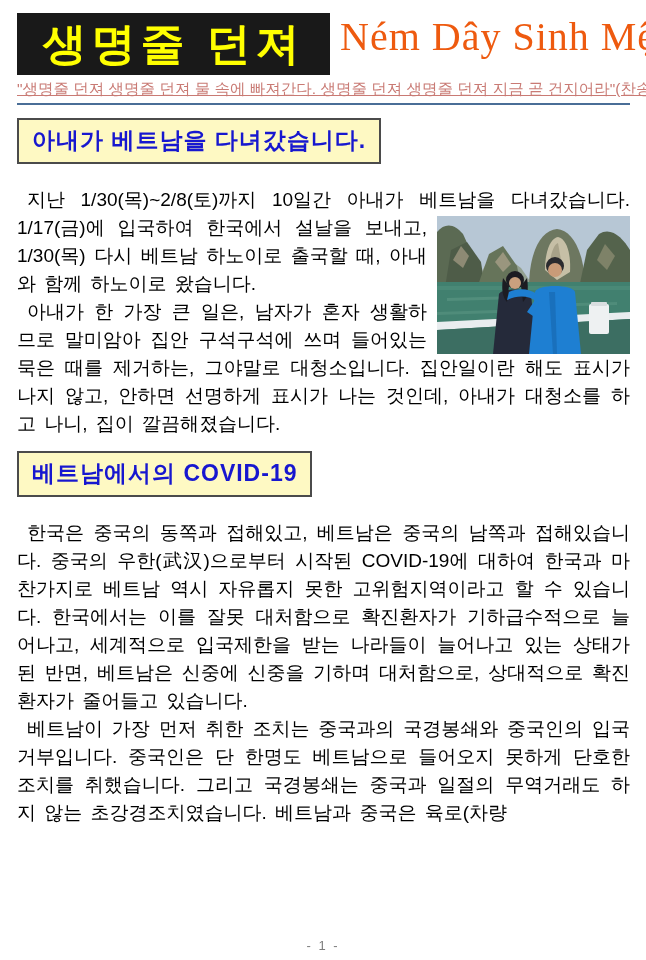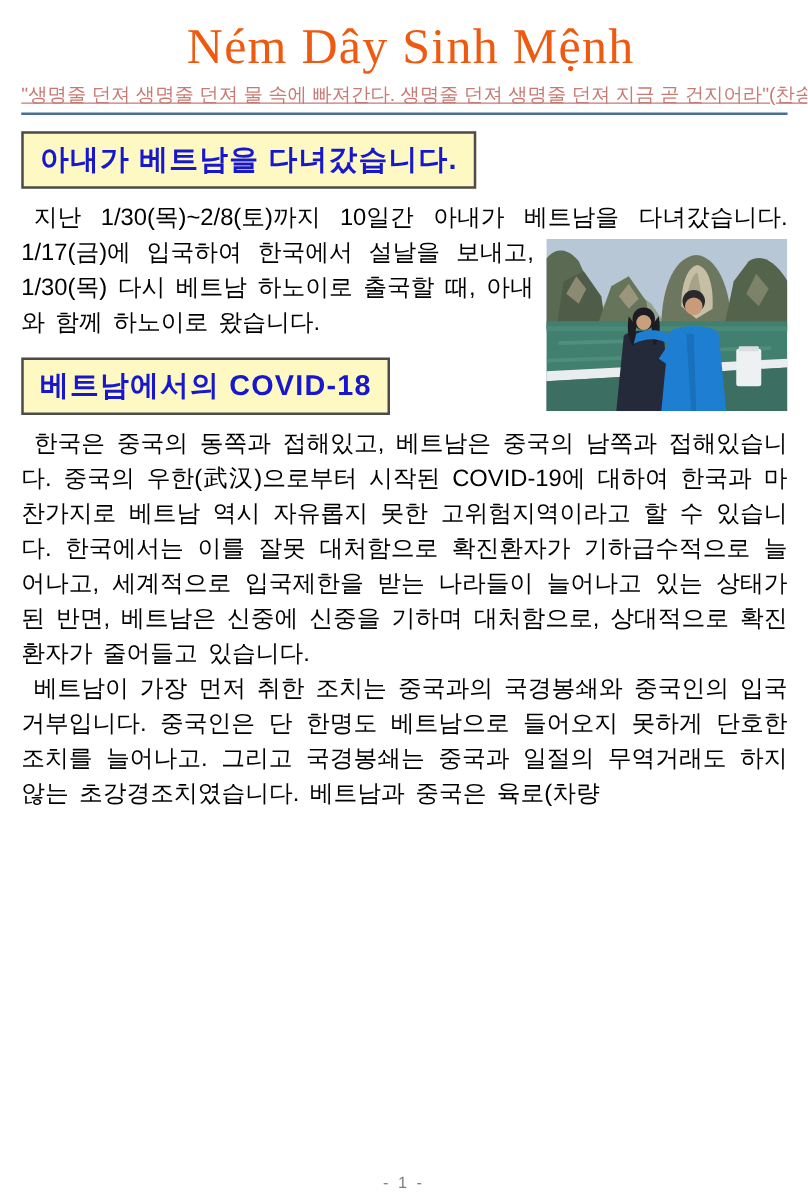--- a/index.html
+++ b/index.html
@@ -79,21 +79,21 @@
     border: 2px solid #4b4b4b;
     color: #1717cf;
     font-size: 23px;
     font-weight: bold;
     padding: 5px 13px 6px 13px;
     letter-spacing: 1px;
     white-space: nowrap;
   }
 
   
-  .section-body { margin-top: 10px; }
+  .section-body { margin-top: 22px; }
   .section-body p {
     font-size: 19px;
     line-height: 28px;
     color: #000000;
     text-align: justify;
     text-indent: 10px;
     word-spacing: 3px;
     letter-spacing: 0px;
   }
 
@@ -124,20 +124,21 @@
     letter-spacing: 2px;
   }
 </style>
 </head>
 <body>
 
 <div class="page">
 
   
   <div class="masthead">
+    <div class="masthead-box">생명줄 던져</div>
     <div class="masthead-right">
       <div class="viet-title">Ném Dây Sinh Mệnh</div>
     </div>
   </div>
 
   
   <div class="motto">"생명줄 던져 생명줄 던져 물 속에 빠져간다. 생명줄 던져 생명줄 던져 지금 곧 건지어라"(찬송 500장)</div>
   <hr class="head-rule">
 
   
@@ -190,26 +191,27 @@
           <path d="M98,84 L90,96 L96,100 L102,88 Z" fill="#1e7fd2"></path>
           <circle cx="118" cy="50" r="9" fill="#2a2a2e"></circle>
           <circle cx="118" cy="54" r="7" fill="#c99b78"></circle>
           <path d="M110,48 C110,42 126,42 126,48 L124,46 L112,46 Z" fill="#2a2a2e"></path>
 
           <path d="M100,78 C92,72 80,72 72,76 L70,84 C80,79 92,79 100,86 Z" fill="#1e7fd2"></path>
         </svg>
       </div>
     </div>
     <p>지난 1/30(목)~2/8(토)까지 10일간 아내가 베트남을 다녀갔습니다. 1/17(금)에 입국하여 한국에서 설날을 보내고, 1/30(목) 다시 베트남 하노이로 출국할 때, 아내와 함께 하노이로 왔습니다.</p>
+    <p>아내가 한 가장 큰 일은, 남자가 혼자 생활하므로 말미암아 집안 구석구석에 쓰며 들어있는 묵은 때를 제거하는, 그야말로 대청소입니다. 집안일이란 해도 표시가 나지 않고, 안하면 선명하게 표시가 나는 것인데, 아내가 대청소를 하고 나니, 집이 깔끔해졌습니다.</p>
   </div>
 
   
-  <div class="section-heading">베트남에서의 COVID-18</div>
+  <div class="section-heading">베트남에서의 COVID-19</div>
 
   <div class="section-body">
     <p>한국은 중국의 동쪽과 접해있고, 베트남은 중국의 남쪽과 접해있습니다. 중국의 우한(武汉)으로부터 시작된 COVID-19에 대하여 한국과 마찬가지로 베트남 역시 자유롭지 못한 고위험지역이라고 할 수 있습니다. 한국에서는 이를 잘못 대처함으로 확진환자가 기하급수적으로 늘어나고, 세계적으로 입국제한을 받는 나라들이 늘어나고 있는 상태가 된 반면, 베트남은 신중에 신중을 기하며 대처함으로, 상대적으로 확진환자가 줄어들고 있습니다.</p>
-    <p>베트남이 가장 먼저 취한 조치는 중국과의 국경봉쇄와 중국인의 입국거부입니다. 중국인은 단 한명도 베트남으로 들어오지 못하게 단호한 조치를 늘어나고. 그리고 국경봉쇄는 중국과 일절의 무역거래도 하지 않는 초강경조치였습니다. 베트남과 중국은 육로(차량</p>
+    <p>베트남이 가장 먼저 취한 조치는 중국과의 국경봉쇄와 중국인의 입국거부입니다. 중국인은 단 한명도 베트남으로 들어오지 못하게 단호한 조치를 취했습니다. 그리고 국경봉쇄는 중국과 일절의 무역거래도 하지 않는 초강경조치였습니다. 베트남과 중국은 육로(차량</p>
   </div>
 
   
   <div class="page-footer">- 1 -</div>
 
 </div>
 
 </body></html>

